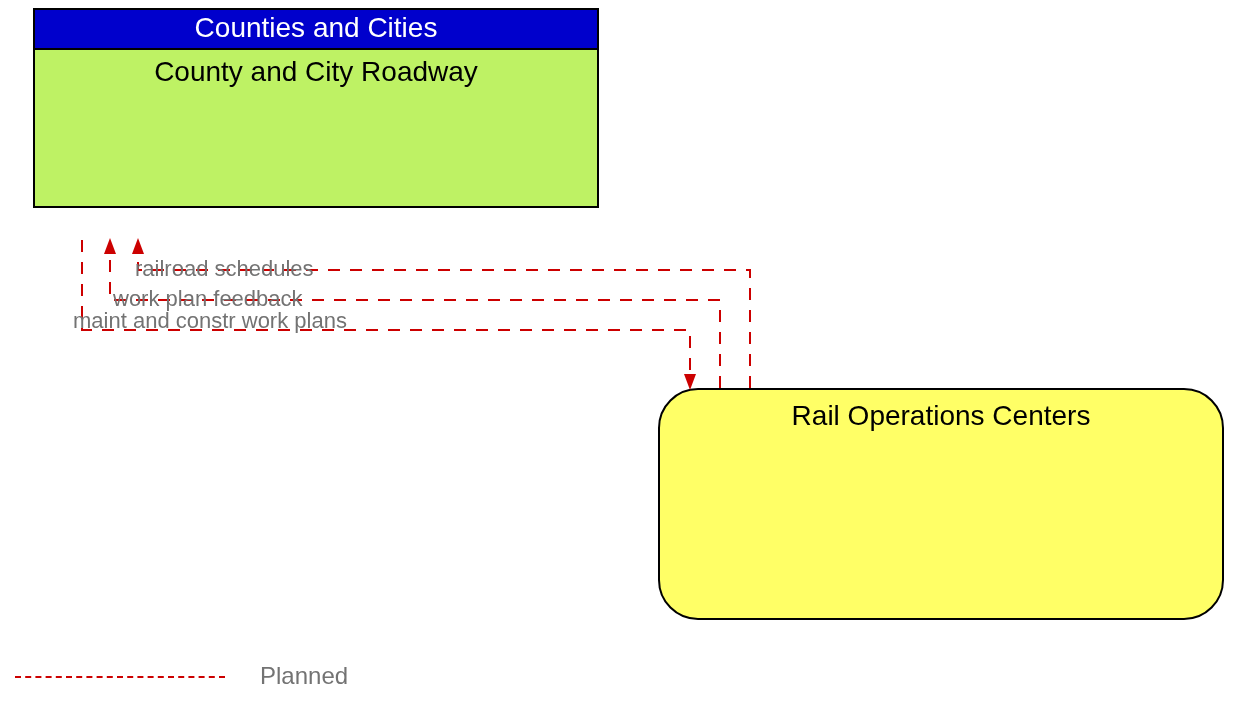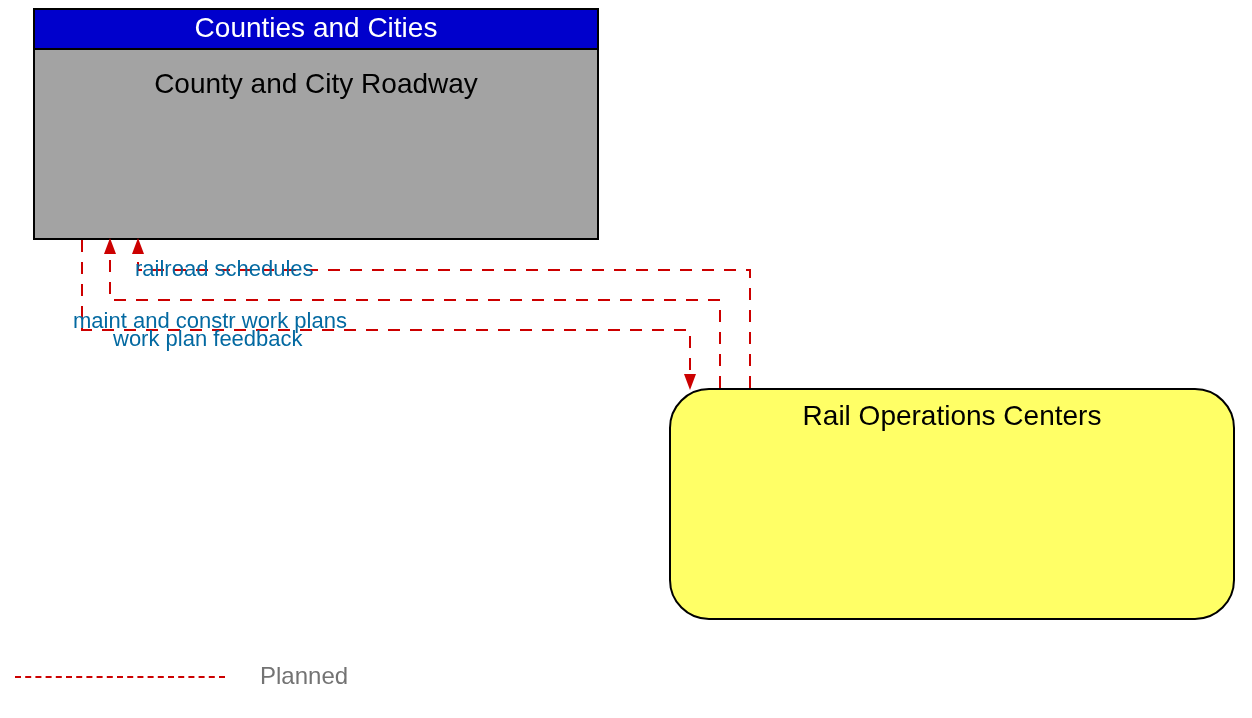--- a/index.html
+++ b/index.html
@@ -9,61 +9,60 @@
     height: 718px;
     background: #ffffff;
     font-family: Arial, Helvetica, sans-serif;
     position: relative;
   }
   .box-top {
     position: absolute;
     left: 33px;
     top: 8px;
     width: 566px;
-    height: 232px;
+    height: 200px;
     border: 2px solid #000;
-    background: #a3a3a3;
+    background: #bef264;
     box-sizing: border-box;
   }
   .box-top-header {
     background: #0000cc;
     color: #ffffff;
     text-align: center;
     font-size: 28px;
     padding: 2px 0 4px 0;
     border-bottom: 2px solid #000;
   }
   .box-top-body {
     text-align: center;
     font-size: 28px;
     color: #000;
-    padding-top: 18px;
+    padding-top: 6px;
     line-height: 1.15;
   }
   .box-bottom {
     position: absolute;
     left: 658px;
     top: 388px;
     width: 566px;
     height: 232px;
     border: 2px solid #000;
     background: #ffff66;
     border-radius: 40px;
     box-sizing: border-box;
     text-align: center;
-    margin-left: 11px;
   }
   .box-bottom-title {
     font-size: 28px;
     color: #000;
     padding-top: 10px;
   }
   .flow-label {
     position: absolute;
-    color: #0369a1;
+    color: #737373;
     font-size: 22px;
     white-space: nowrap;
   }
   .legend-line {
     position: absolute;
     left: 15px;
     top: 676px;
     width: 210px;
     height: 0;
     border-top: 2px dashed #cc0000;
@@ -106,17 +105,17 @@
   </defs>
 
   <path d="M 82 240 L 82 330 L 690 330 L 690 386" stroke="#cc0000" stroke-width="2" fill="none" stroke-dasharray="12,10" marker-end="url(#arrow)"></path>
 
   <path d="M 720 388 L 720 300 L 110 300 L 110 242" stroke="#cc0000" stroke-width="2" fill="none" stroke-dasharray="12,10" marker-end="url(#arrow)"></path>
 
   <path d="M 750 388 L 750 270 L 138 270 L 138 242" stroke="#cc0000" stroke-width="2" fill="none" stroke-dasharray="12,10" marker-end="url(#arrow)"></path>
 </svg>
 
 <div class="flow-label" style="left:135px; top:256px;">railroad schedules</div>
-<div class="flow-label" style="left:113px; top:286px;margin-top:40px;">work plan feedback</div>
+<div class="flow-label" style="left:113px; top:286px;">work plan feedback</div>
 <div class="flow-label" style="left:73px;  top:308px;">maint and constr work plans</div>
 
 <div class="legend-line"></div>
 <div class="legend-text">Planned</div>
 
 </body></html>

